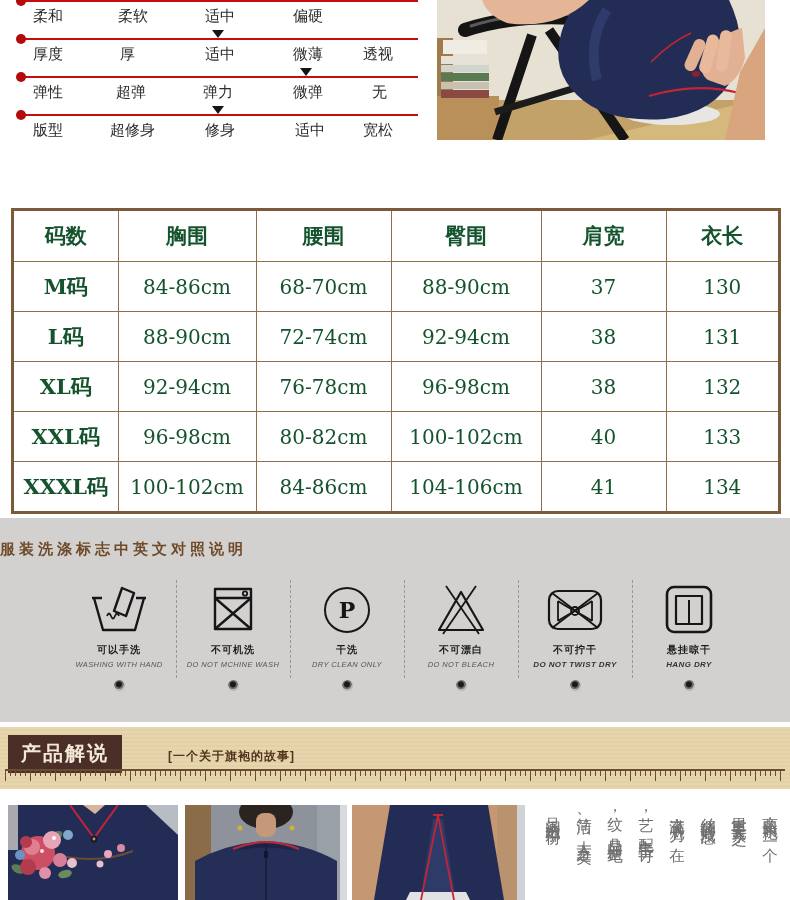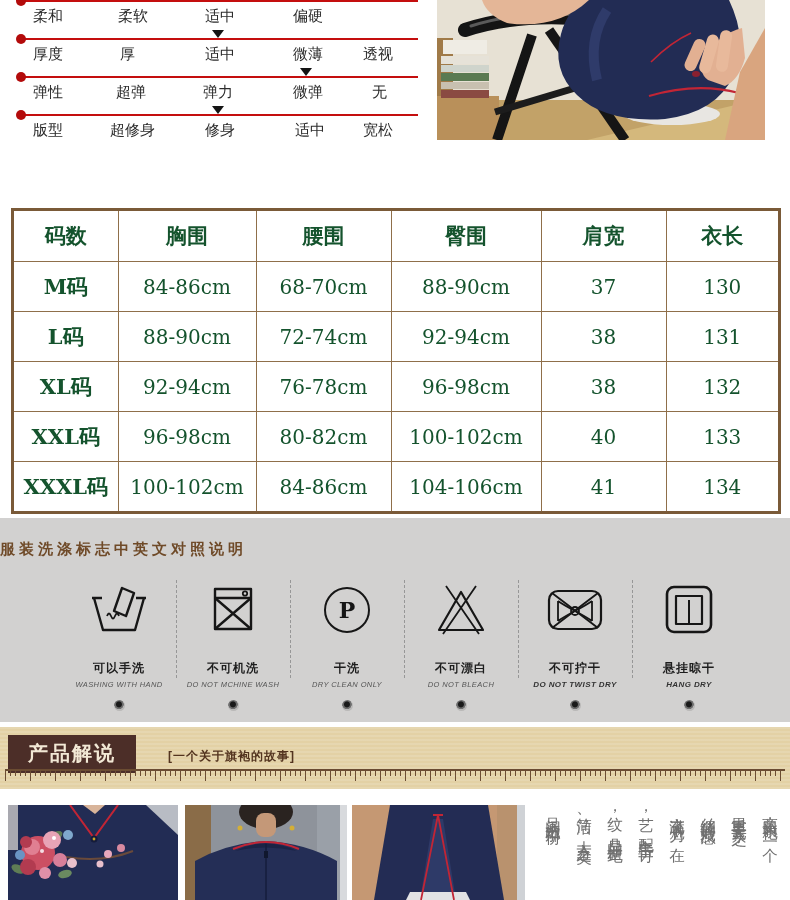--- a/index.html
+++ b/index.html
@@ -31,33 +31,33 @@
 
   
   .wash{position:absolute;left:0;top:518px;width:790px;height:204px;background:#d2d1d0;}
   .wash-title{margin-top:22px;text-align:left;font-size:15px;font-weight:bold;color:#6f4a28;
     letter-spacing:4px;font-family:"DejaVu Serif","Liberation Serif",serif;}
   .wash-row{position:absolute;left:62px;top:60px;width:684px;display:flex;}
   .wcol{flex:1;position:relative;display:flex;flex-direction:column;align-items:center;padding-top:2px;}
   .wcol + .wcol::before{content:"";position:absolute;left:0;top:2px;height:98px;border-left:1px dashed #979797;}
   .wicon{height:60px;display:flex;align-items:center;justify-content:center;}
   .wicon svg{display:block;}
-  .zh{margin-top:20px;font-size:12px;font-weight:bold;color:#1d1d1d;letter-spacing:1px;white-space:nowrap;}
+  .zh{margin-top:3px;font-size:10px;font-weight:bold;color:#1d1d1d;letter-spacing:1px;white-space:nowrap;}
   .en{margin-top:3px;font-size:7.5px;color:#555;letter-spacing:0.4px;white-space:nowrap;font-style:italic;}
   .en.bold{font-weight:bold;color:#333;font-size:8px;}
   .rivet{margin-top:11px;width:11px;height:11px;border-radius:50%;
     background:radial-gradient(circle at 45% 40%, #1a1a1a 0 2.5px, #6d6d6d 3.5px 4.5px, #b9b8b7 5px);}
   .dcircle{width:42px;height:42px;border:2.5px solid #161616;border-radius:50%;display:flex;align-items:center;justify-content:center;}
   .dcircle span{font-family:"DejaVu Serif",serif;font-weight:bold;font-size:22px;color:#161616;}
 
   
   .banner{position:absolute;left:0;top:727px;width:790px;height:62px;background:#e3d1a5;
     background-image:repeating-linear-gradient(0deg,rgba(255,255,255,.12) 0 2px,rgba(0,0,0,0) 2px 4px);}
   .badge{position:absolute;left:8px;top:8px;background:#4c2e28;color:#f2e8d5;font-family:"DejaVu Serif",serif;
-    font-weight:bold;font-size:20px;padding:5px 20px 6px;letter-spacing:2px;}
+    font-weight:bold;font-size:20px;padding:5px 13px 6px;letter-spacing:2px;}
   .banner-sub{position:absolute;left:168px;top:21px;color:#53341f;font-weight:bold;font-size:12px;letter-spacing:1px;}
   .ruler{position:absolute;left:5px;right:5px;top:42px;height:12px;border-top:2px solid #6b4c32;
     background:
       repeating-linear-gradient(90deg,#6b4c32 0 1px,transparent 1px 25px),
       repeating-linear-gradient(90deg,#6b4c32 0 1px,transparent 1px 5px);
     background-size:100% 10px,100% 5px;background-repeat:no-repeat;}
 
   
   .shot{position:absolute;top:805px;overflow:hidden;}
   .shot svg{display:block;}

